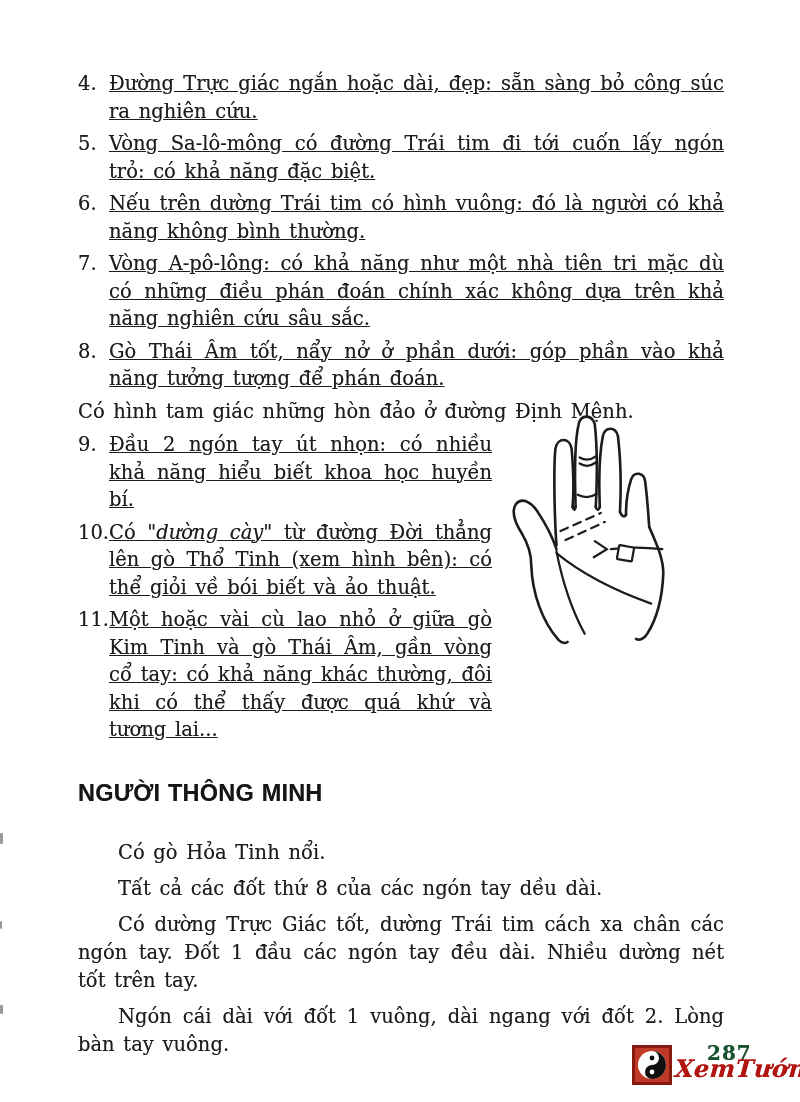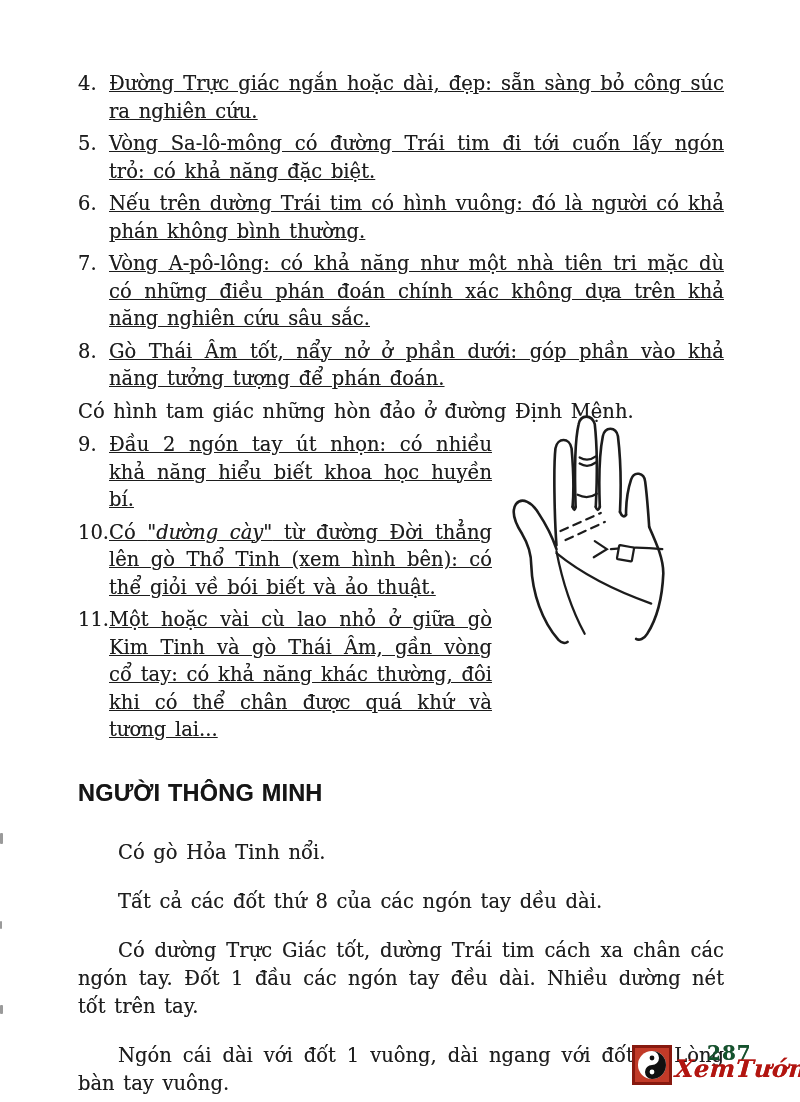--- a/index.html
+++ b/index.html
@@ -33,21 +33,21 @@
   .section-heading{
     font-family:"Liberation Sans","DejaVu Sans",sans-serif;
     font-weight:bold;
     font-size:23.5px;
     letter-spacing:.2px;
     margin:36px 0 32px 0;
     word-spacing:1px;
     color:#161616;
   }
   .paras p{
-    margin:21px 0;
+    margin:8px 0;
     text-indent:40px;
     text-align:justify;
     line-height:28px;
   }
   .em-quoted{font-style:italic;}
   .watermark{
     position:absolute;left:632px;top:1045px;
     display:flex;align-items:flex-start;
   }
   .yy-badge{flex:0 0 auto;display:block;}
@@ -85,21 +85,21 @@
     <div class="item">
       <span class="num">4.</span>
       <span class="itext">Đường Trực giác ngắn hoặc dài, đẹp: sẵn sàng bỏ công súc ra nghiên cứu.</span>
     </div>
     <div class="item">
       <span class="num">5.</span>
       <span class="itext">Vòng Sa-lô-mông có đường Trái tim đi tới cuốn lấy ngón trỏ: có khả năng đặc biệt.</span>
     </div>
     <div class="item">
       <span class="num">6.</span>
-      <span class="itext">Nếu trên dường Trái tim có hình vuông: đó là người có khả phán không bình thường.</span>
+      <span class="itext">Nếu trên dường Trái tim có hình vuông: đó là người có khả năng không bình thường.</span>
     </div>
     <div class="item">
       <span class="num">7.</span>
       <span class="itext">Vòng A-pô-lông: có khả năng như một nhà tiên tri mặc dù có những điều phán đoán chính xác không dựa trên khả năng nghiên cứu sâu sắc.</span>
     </div>
     <div class="item">
       <span class="num">8.</span>
       <span class="itext">Gò Thái Âm tốt, nẩy nở ở phần dưới: góp phần vào khả năng tưởng tượng để phán đoán.</span>
     </div>
 
@@ -109,21 +109,21 @@
       <div class="item">
         <span class="num">9.</span>
         <span class="itext">Đầu 2 ngón tay út nhọn: có nhiều khả năng hiểu biết khoa học huyền bí.</span>
       </div>
       <div class="item">
         <span class="num">10.</span>
         <span class="itext"><span>Có </span><span class="em-quoted">"dường cày"</span><span> từ đường Đời thẳng lên gò Thổ Tinh (xem hình bên): có thể giỏi về bói biết và ảo thuật.</span></span>
       </div>
       <div class="item">
         <span class="num">11.</span>
-        <span class="itext">Một hoặc vài cù lao nhỏ ở giữa gò Kim Tinh và gò Thái Âm, gần vòng cổ tay: có khả năng khác thường, đôi khi có thể chân được quá khứ và tương lai...</span>
+        <span class="itext">Một hoặc vài cù lao nhỏ ở giữa gò Kim Tinh và gò Thái Âm, gần vòng cổ tay: có khả năng khác thường, đôi khi có thể thấy được quá khứ và tương lai...</span>
       </div>
     </div>
 
     <div class="section-heading">NGƯỜI THÔNG MINH</div>
 
     <div class="paras">
       <p>Có gò Hỏa Tinh nổi.</p>
       <p>Tất cả các đốt thứ 8 của các ngón tay dều dài.</p>
       <p>Có dường Trực Giác tốt, dường Trái tim cách xa chân các ngón tay. Đốt 1 đầu các ngón tay đều dài. Nhiều dường nét tốt trên tay.</p>
       <p>Ngón cái dài với đốt 1 vuông, dài ngang với đốt 2. Lòng bàn tay vuông.</p>

